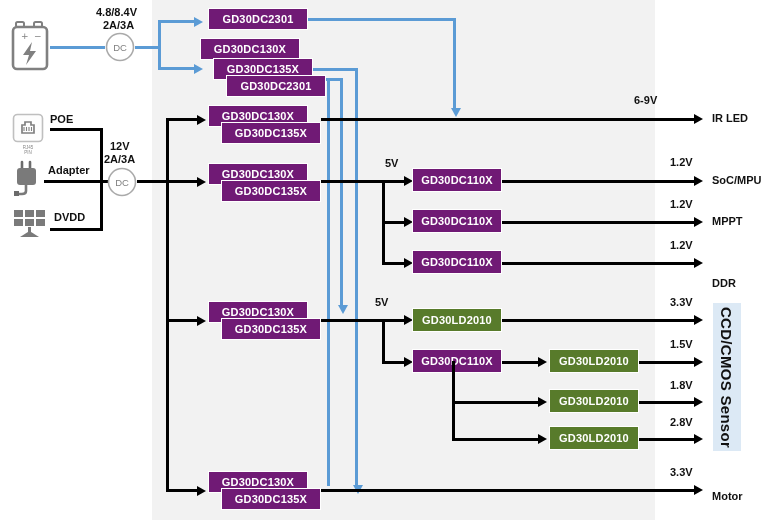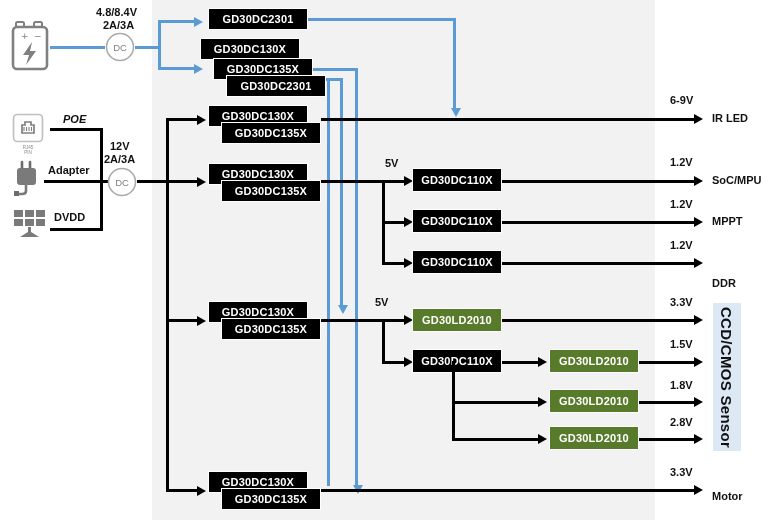--- a/index.html
+++ b/index.html
@@ -22,21 +22,21 @@
     position:absolute;
     box-sizing:border-box;
     display:flex;align-items:center;justify-content:center;
     color:#ffffff;
     font-weight:bold;
     font-size:11px;
     letter-spacing:0.2px;
     white-space:nowrap;
     border:1px solid #ffffff;
   }
-  .chip.blue{background:#000000;}
+  .chip.blue{background:#701a75;}
   .chip.green{background:#587b2b;}
 
   
   .sensor{
     position:absolute;
     background:#dce9f5;
     display:flex;align-items:center;justify-content:center;
   }
   .sensor span{
     display:block;
@@ -155,21 +155,21 @@
   <div class="lbl" style="left:96px;top:6px;">4.8/8.4V</div>
   <div class="lbl" style="left:103px;top:19px;">2A/3A</div>
 
   <div class="w wh bl" style="left:135px;top:46px;width:25px;"></div>
   <div class="w wv bl" style="left:158px;top:20px;height:50px;"></div>
   <div class="w wh bl" style="left:158px;top:20px;width:38px;"></div>
   <div class="ah blue" style="left:194px;top:17px;"></div>
   <div class="w wh bl" style="left:158px;top:67px;width:38px;"></div>
   <div class="ah blue" style="left:194px;top:64px;"></div>
 
-  <div class="lbl" style="left:63px;top:113px;font-style:italic;">POE</div>
+  <div class="lbl" style="left:50px;top:113px;">POE</div>
   <div class="lbl" style="left:48px;top:164px;">Adapter</div>
   <div class="lbl" style="left:54px;top:211px;">DVDD</div>
 
   <div class="w wh" style="left:50px;top:128px;width:52px;"></div>
   <div class="w wh" style="left:44px;top:180px;width:58px;"></div>
   <div class="w wh" style="left:50px;top:228px;width:52px;"></div>
   <div class="w wv" style="left:100px;top:128px;height:103px;"></div>
 
   <div class="w wh" style="left:100px;top:180px;width:8px;"></div>
   <div class="icon" style="left:107px;top:167px;">
@@ -212,21 +212,21 @@
   <div class="w blv bl" style="left:327px;top:78px;height:408px;"></div>
 
   <div class="w blh bl" style="left:326px;top:78px;width:16px;"></div>
   <div class="w blv bl" style="left:340px;top:78px;height:230px;"></div>
   <div class="ad" style="left:338px;top:305px;"></div>
 
   <div class="chip blue" style="left:208px;top:105px;width:100px;height:22px;">GD30DC130X</div>
   <div class="chip blue" style="left:221px;top:122px;width:100px;height:22px;">GD30DC135X</div>
   <div class="w wh" style="left:321px;top:118px;width:376px;"></div>
   <div class="ah" style="left:694px;top:114px;"></div>
-  <div class="lbl" style="left:670px;top:94px;text-align:center;">6-9V</div>
+  <div class="lbl" style="left:634px;top:94px;text-align:center;">6-9V</div>
   <div class="lbl" style="left:712px;top:112px;">IR LED</div>
 
   <div class="chip blue" style="left:208px;top:163px;width:100px;height:22px;">GD30DC130X</div>
   <div class="chip blue" style="left:221px;top:180px;width:100px;height:22px;">GD30DC135X</div>
 
   <div class="w wh" style="left:321px;top:180px;width:63px;"></div>
   <div class="lbl" style="left:385px;top:157px;">5V</div>
   <div class="w wv" style="left:382px;top:180px;height:84px;"></div>
 
   <div class="w wh" style="left:382px;top:180px;width:25px;"></div>

